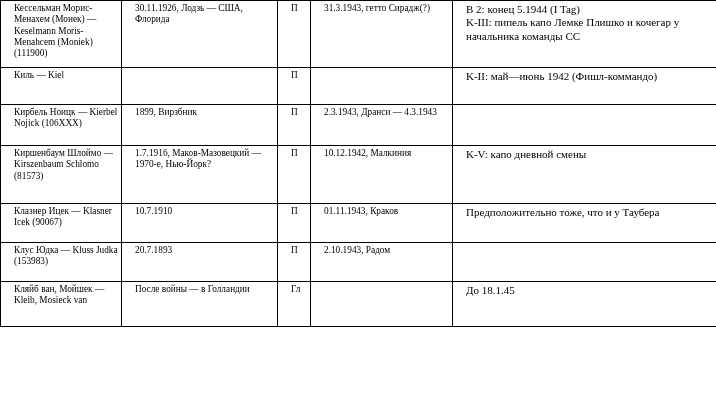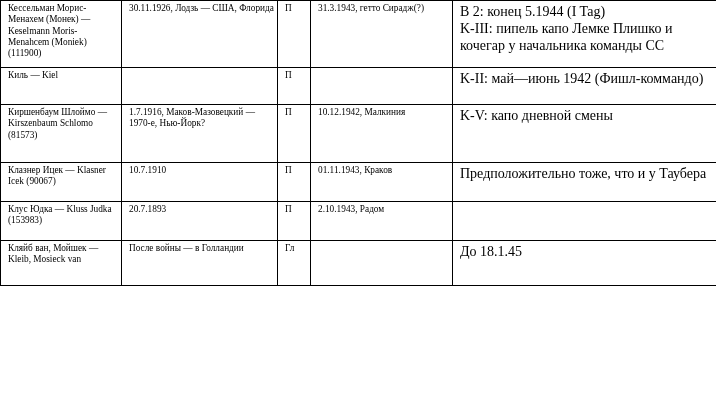--- a/index.html
+++ b/index.html
@@ -24,35 +24,35 @@
   table.reg {
     border-collapse: collapse;
     width: 716px;
     table-layout: fixed;
     font-size: 9.3px;
     line-height: 1.22;
   }
   table.reg td {
     border: 1px solid #000000;
     vertical-align: top;
-    padding: 2px 3px 2px 7px;
+    padding: 2px 3px 2px 13px;
     overflow: hidden;
     word-wrap: break-word;
   }
   col.c-name  { width: 121px; }
   col.c-birth { width: 156px; }
   col.c-cat   { width: 33px; }
   col.c-depo  { width: 142px; }
   col.c-note  { width: 264px; }
 
   .cell-name  { font-size: 9.3px; }
   .cell-birth { font-size: 9.3px; }
   .cell-cat   { font-size: 9.3px; text-align: left; }
   .cell-depo  { font-size: 9.3px; margin-left: 32px; }
-  .cell-note  { font-size: 14px; }
+  .cell-note  { font-size: 11px; }
 
   tr.r0 td { height: 62px; }
   tr.r1 td { height: 32px; }
   tr.r2 td { height: 36px; }
   tr.r3 td { height: 53px; }
   tr.r4 td { height: 34px; }
   tr.r5 td { height: 40px; }
   tr.r6 td { height: 34px; }
   tr.r7 td { height: 40px; border-radius: 6px; }
   tr.r8 td { height: 39px; }
@@ -77,20 +77,27 @@
         <td class="cell-depo">31.3.1943, гетто Сирадж(?)</td>
         <td class="cell-note">В 2: конец 5.1944 (I Tag)<br>K-III: пипель капо Лемке Плишко и кочегар у начальника команды СС</td>
       </tr>
       <tr class="r1">
         <td class="cell-name">Киль — Kiel</td>
         <td class="cell-birth"></td>
         <td class="cell-cat">П</td>
         <td class="cell-depo"></td>
         <td class="cell-note">K-II: май—июнь 1942 (Фишл-коммандо)</td>
       </tr>
+      <tr class="r2">
+        <td class="cell-name">Кирбель Ноицк — Kierbel Nojick (106XXX)</td>
+        <td class="cell-birth">1899, Вирзбник</td>
+        <td class="cell-cat">П</td>
+        <td class="cell-depo">2.3.1943, Дранси — 4.3.1943</td>
+        <td class="cell-note"></td>
+      </tr>
       <tr class="r3">
         <td class="cell-name">Киршенбаум Шлоймо — Kirszenbaum Schlomo (81573)</td>
         <td class="cell-birth">1.7.1916, Маков-Мазовецкий — 1970-е, Нью-Йорк?</td>
         <td class="cell-cat">П</td>
         <td class="cell-depo">10.12.1942, Малкиния</td>
         <td class="cell-note">K-V: капо дневной смены</td>
       </tr>
       <tr class="r4">
         <td class="cell-name">Клазнер Ицек — Klasner Icek (90067)</td>
         <td class="cell-birth">10.7.1910</td>

